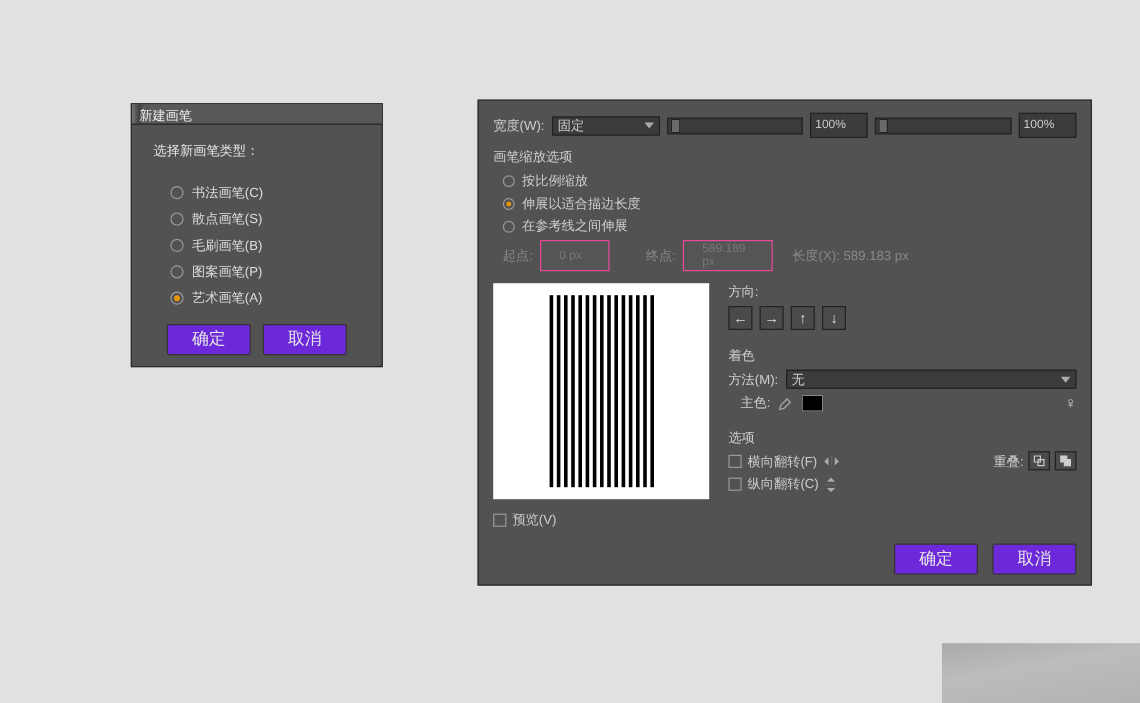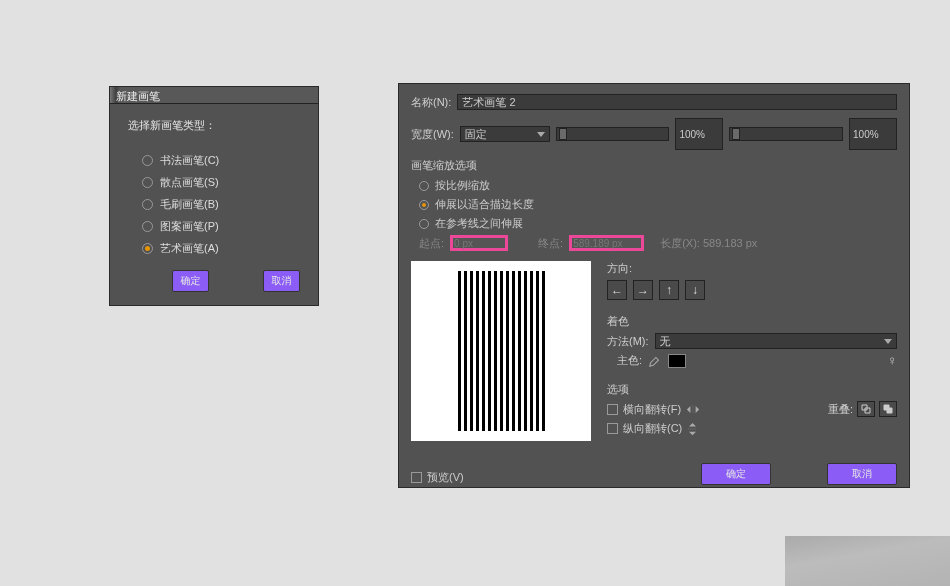--- a/index.html
+++ b/index.html
@@ -41,30 +41,29 @@
     margin-right: 7px;
     display: inline-flex; align-items: center; justify-content: center;
   }
   .radio-row.selected .dot::after {
     content: "";
     width: 5px; height: 5px; border-radius: 50%;
     background: #e69500;
   }
   .btn-row1 { display: flex; gap: 10px; margin-top: 14px; justify-content: center; }
   .btn {
-    background: #8b5cf6;
+    background: #6d28d9;
     border: 1px solid #333;
     color: #e5e5e5;
     padding: 3px 0;
     width: 70px;
     text-align: center;
     cursor: pointer;
-    font-size: 10px;
+    font-size: 14px;
     border-radius: 2px;
-    margin-left: 44px;
   }
   
   #dlg2 { left: 398px; top: 83px; width: 512px; height: 405px; }
   #dlg2 .body { padding: 10px 12px 10px 12px; }
   .row { display: flex; align-items: center; margin-bottom: 8px; gap: 6px; }
   .lbl { color: #cfcfcf; font-size: 11px; white-space: nowrap; }
   .lbl.dim { color: #888; }
   .txt-input {
     flex: 1;
     background: #3b3b3b;
@@ -102,21 +101,21 @@
     position: absolute;
     width: 8px; height: 12px;
     background: #6a6a6a;
     top: 0;
     border: 1px solid #222;
   }
   .value-box {
     width: 48px;
     background: #3b3b3b;
     border: 1px solid #222;
-    height: 32px;
+    height: 21px;
     color: #ccc;
     font-size: 10px;
     padding: 0 3px;
     display: flex; align-items: center;
   }
   .group-title { color: #cfcfcf; font-size: 11px; margin-bottom: 5px; }
   .radio-sub { display: flex; align-items: center; margin: 2px 0 4px 8px; color: #ccc; font-size: 11px; cursor:pointer;}
   .radio-sub .dot {
     width: 10px; height: 10px; border-radius: 50%;
     border: 1px solid #999;
@@ -169,26 +168,26 @@
   }
   .btn-row2 { display:flex; gap:12px; justify-content:flex-end; margin-top:12px;}
   .tip-icon { color:#ccc; font-size:13px; margin-left:auto;}
   .corner-block {
     position:absolute; right:0; bottom:0;
     width:165px;height:50px;
     background:linear-gradient(170deg,#aaa 0%, #bcbcbc 40%, #b3b3b3 100%);
   }
   .disabled-box {
     width: 58px;
-    height: 16px;
+    height: 26px;
     background: #555;
-    border: 3px solid #ec4899;
+    border: 1px solid #ec4899;
     color: #777;
     font-size: 10px;
-    padding: 0 1px;
+    padding: 0 15px;
     display:flex;align-items:center;
   }
   svg.flip-icon { width:14px;height:11px; }
 </style>
 </head>
 <body>
 
 <div class="dialog" id="dlg1">
   <div class="titlebar">
     <span>新建画笔</span>
@@ -220,24 +219,20 @@
     <div class="btn-row1">
       <div class="btn">确定</div>
       <div class="btn">取消</div>
     </div>
   </div>
 </div>
 
 <div class="dialog" id="dlg2">
   <div class="body">
 
-    <div class="row">
-      <span class="lbl">名称(N):</span>
-      <input class="txt-input" value="艺术画笔 2" style="">
-    </div>
 
     <div class="row">
       <span class="lbl">宽度(W):</span>
       <div class="dropdown" style="width:90px;">
         <span>固定</span>
         <span class="arrow"></span>
       </div>
       <div class="slider">
         <div class="thumb" style="left:2px"></div>
       </div>
@@ -356,21 +351,21 @@
               <svg class="flip-icon" viewBox="0 0 12 16" style="width:11px;height:14px">
                 <path d="M6 1 L2 5 L10 5 Z M6 15 L2 11 L10 11 Z" fill="#aaa"></path>
                 <line x1="1" y1="8" x2="11" y2="8" stroke="#777" stroke-dasharray="1 1"></line>
               </svg>
             </div>
           </div>
         </div>
       </div>
     </div>
 
-    <div style="display:flex;align-items:flex-end;margin-top:10px;">
+    <div style="display:flex;align-items:flex-start;margin-top:10px;flex-direction:column;">
       <div class="checkbox-row">
         <span class="checkbox"></span>
         <span>预览(V)</span>
       </div>
       <div class="btn-row2" style="margin-left:auto;">
         <div class="btn">确定</div>
         <div class="btn">取消</div>
       </div>
     </div>
   </div>

